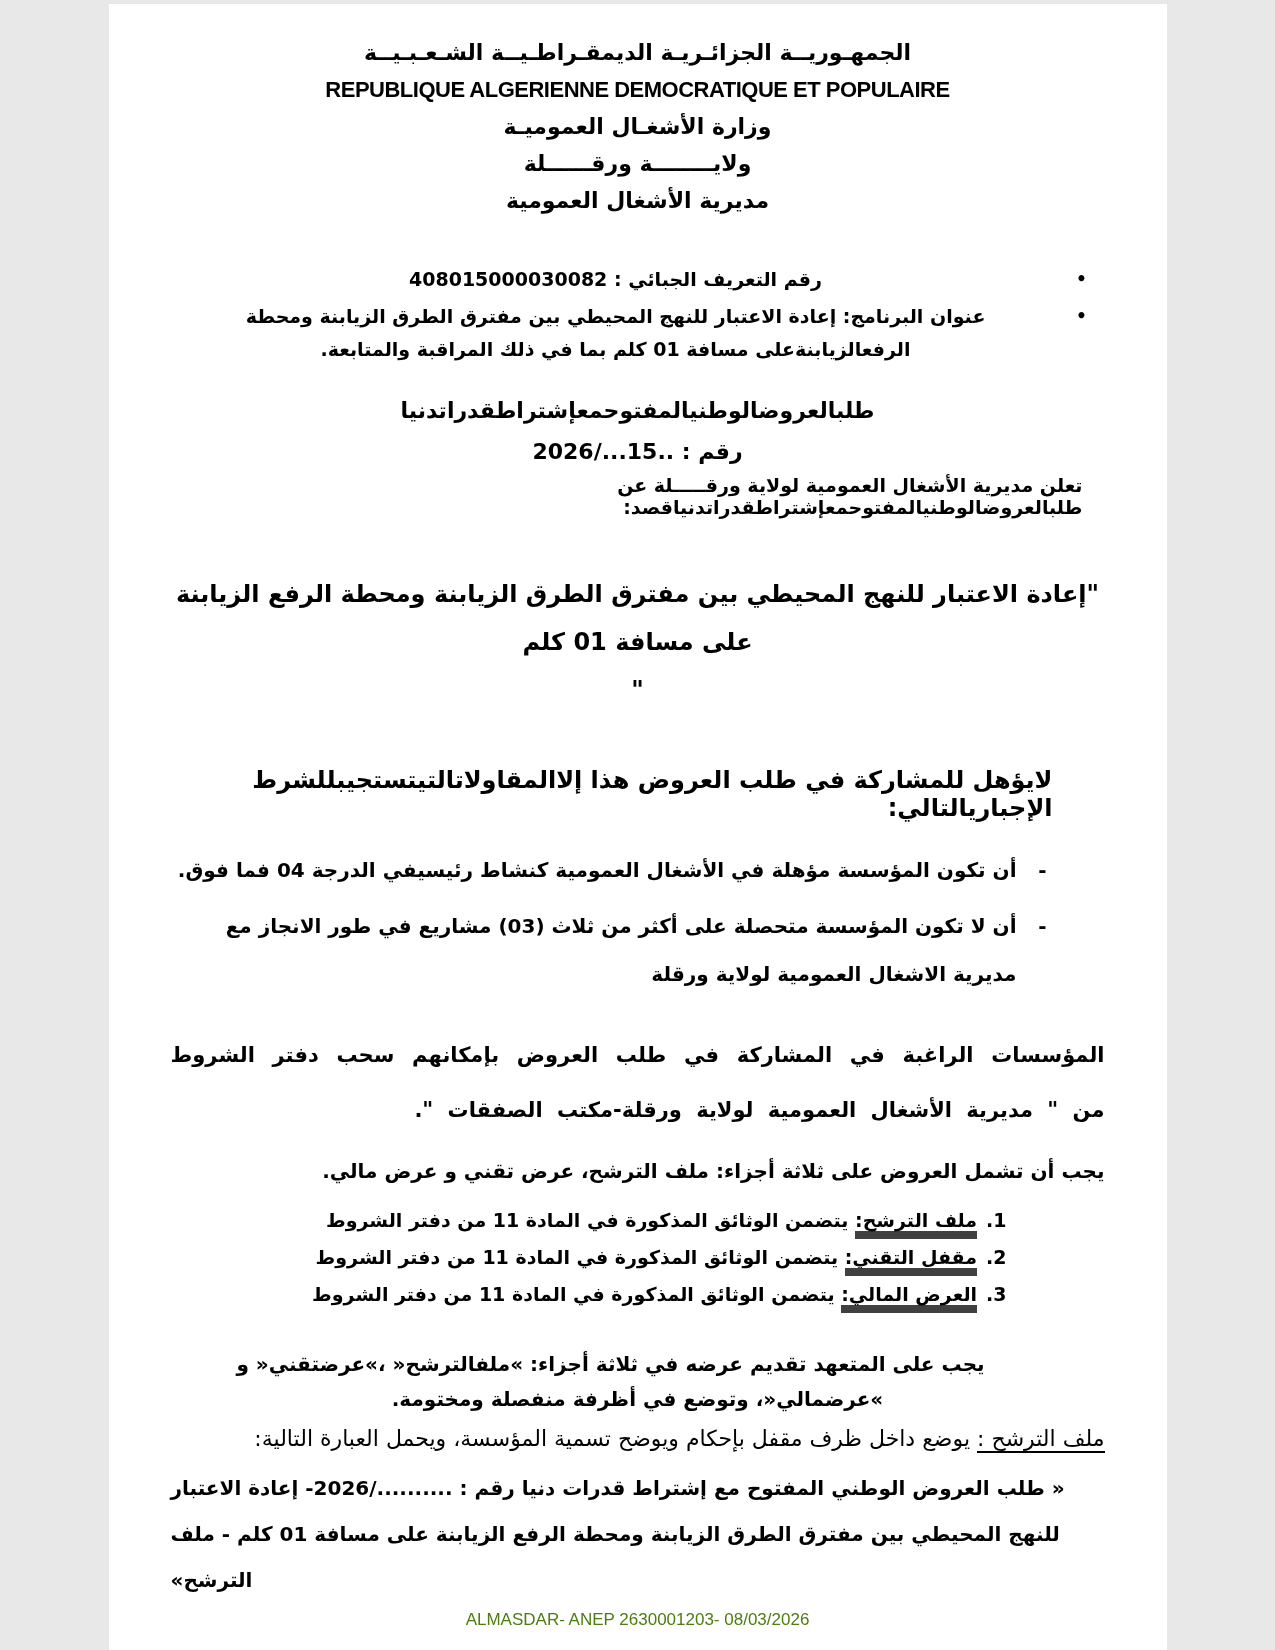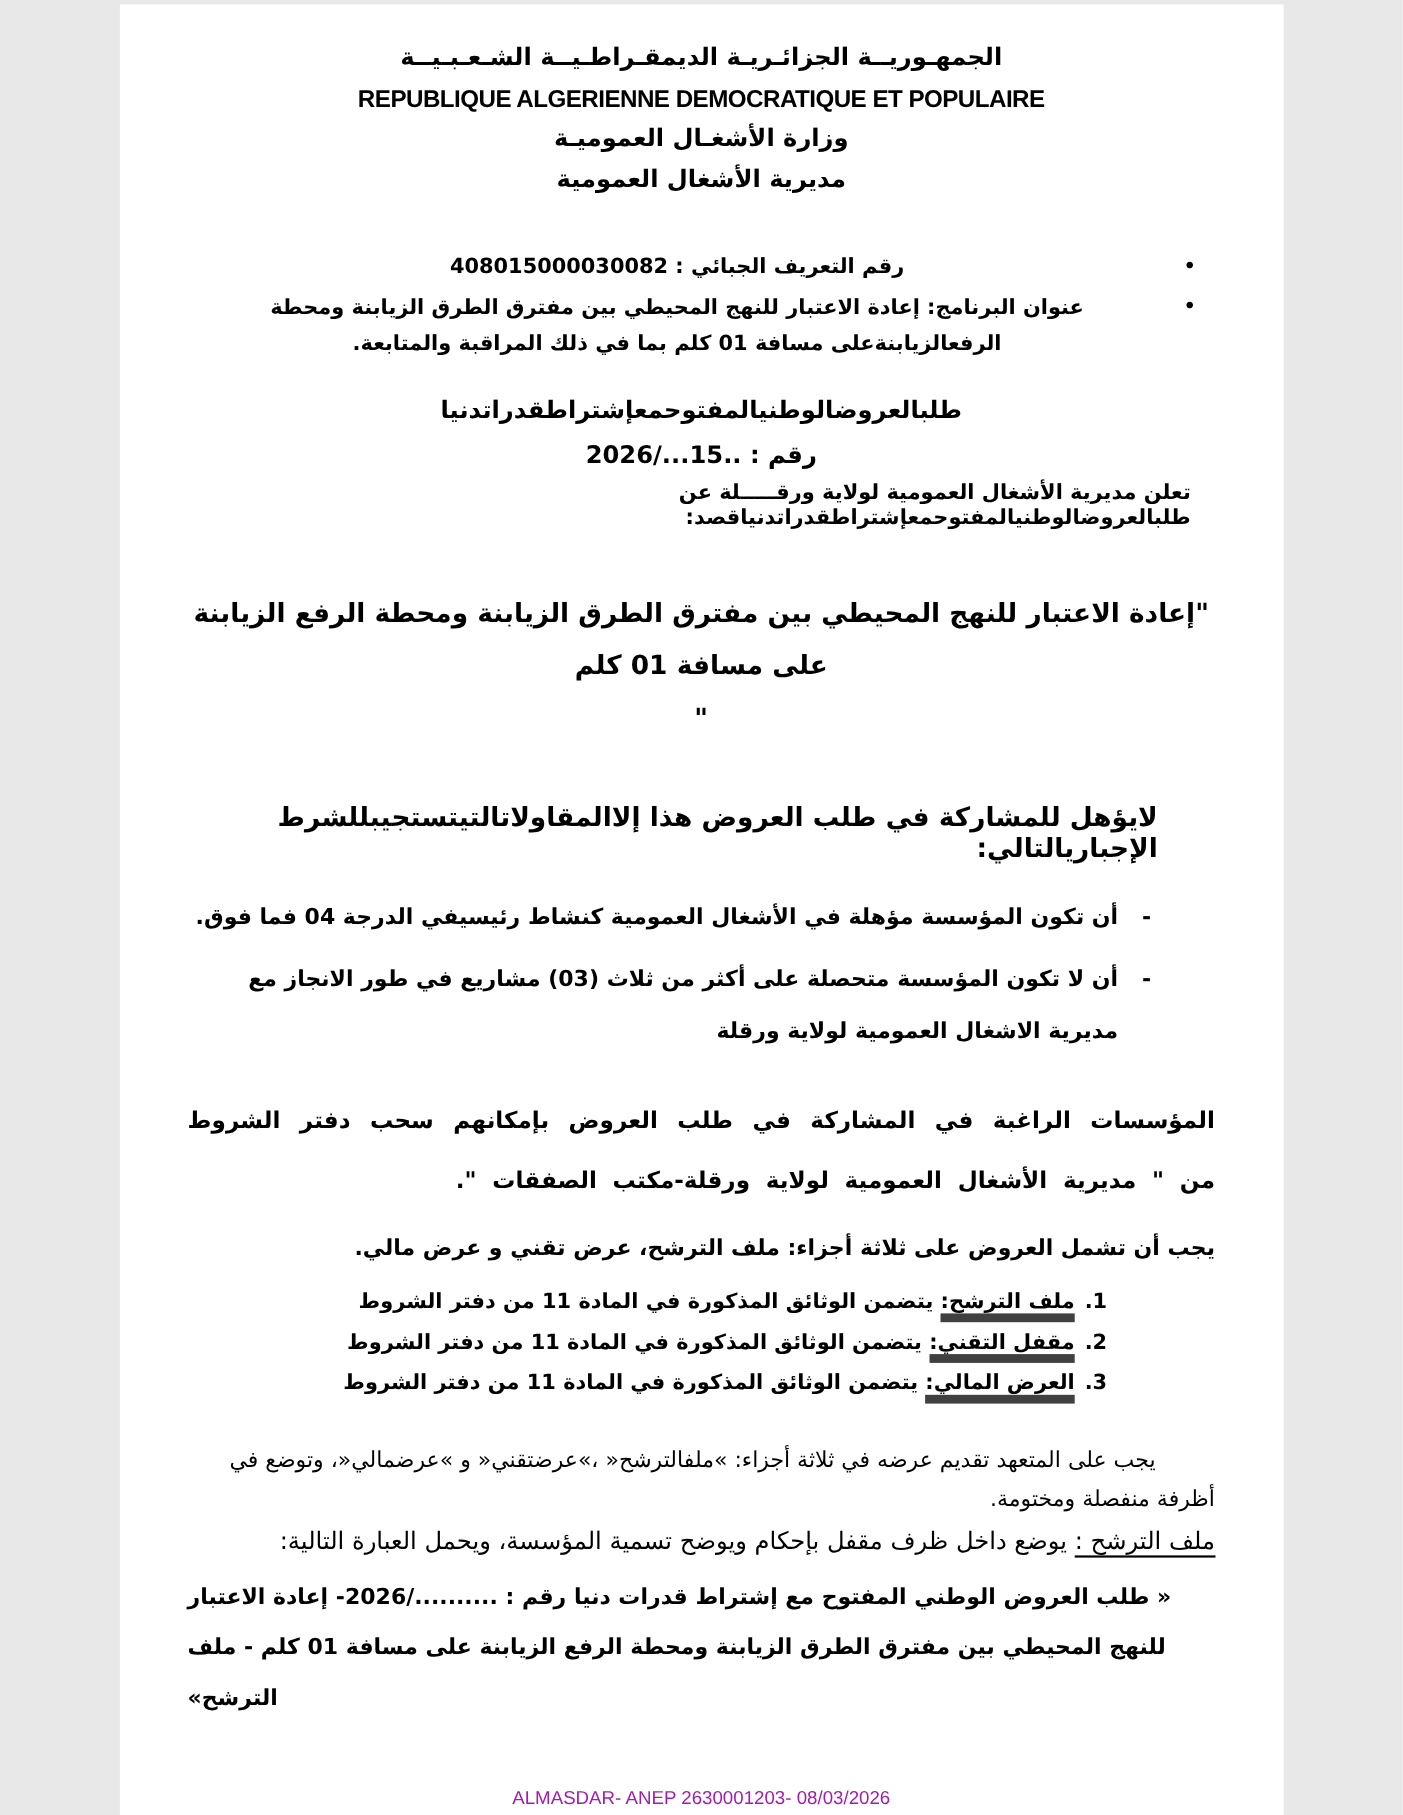--- a/index.html
+++ b/index.html
@@ -32,37 +32,38 @@
   .cond-text { flex:1; text-align:right; }
   
   .withdrawal { margin-top:30px; font-weight:bold; font-size:21px; line-height:55px; text-align:justify; word-spacing:7px; }
   
   .offers-intro { margin-top:16px; font-weight:bold; font-size:20px; line-height:34px; }
   .parts { margin-top:14px; font-weight:bold; font-size:19px; padding-right:98px; }
   .part-row { display:flex; gap:9px; line-height:37px; }
   .part-num { flex:0 0 auto; }
   .part-term { border-bottom:8px solid #404040; }
   
-  .envelopes { margin-top:34px; font-weight:normal; font-size:20px; line-height:35px; text-indent:54px; text-align:right; }
+  .envelopes { margin-top:34px; font-weight:bold; font-size:20px; line-height:35px; text-indent:54px; text-align:center; }
   .candidacy { margin-top:4px; font-weight:normal; font-size:22px; line-height:36px; text-align:right; }
   .candidacy-label { border-bottom:2px solid #000; }
   .envelope-quote { margin-top:8px; font-weight:bold; font-size:20px; line-height:46px; text-align:left; }
   
-  .footer { position:absolute; bottom:9px; left:0; right:0; text-align:center; direction:ltr;
-            font-family:"Liberation Sans", sans-serif; font-size:17px; color:#a21caf; }
+  .footer { position:absolute; bottom:24px; left:0; right:0; text-align:center; direction:ltr;
+            font-family:"Liberation Sans", sans-serif; font-size:17px; color:#4d7c0f; }
 </style>
 </head>
 <body>
 
 <div class="page">
 
   <div class="header">
     <div class="ar">الجمهـوريــة الجزائـريـة الديمقـراطـيــة الشـعـبـيــة</div>
     <div class="fr">REPUBLIQUE ALGERIENNE DEMOCRATIQUE ET POPULAIRE</div>
     <div class="ar">وزارة الأشغـال العموميـة</div>
+    <div class="ar">ولايــــــــة ورقــــــلة</div>
     <div class="ar">مديرية الأشغال العمومية</div>
   </div>
 
   <div class="idblock">
     <div class="bullet-row">
       <span class="bullet-marker">•</span>
       <span class="bullet-text">
         <span>رقم التعريف الجبائي :</span>
         <span>408015000030082</span>
       </span>

